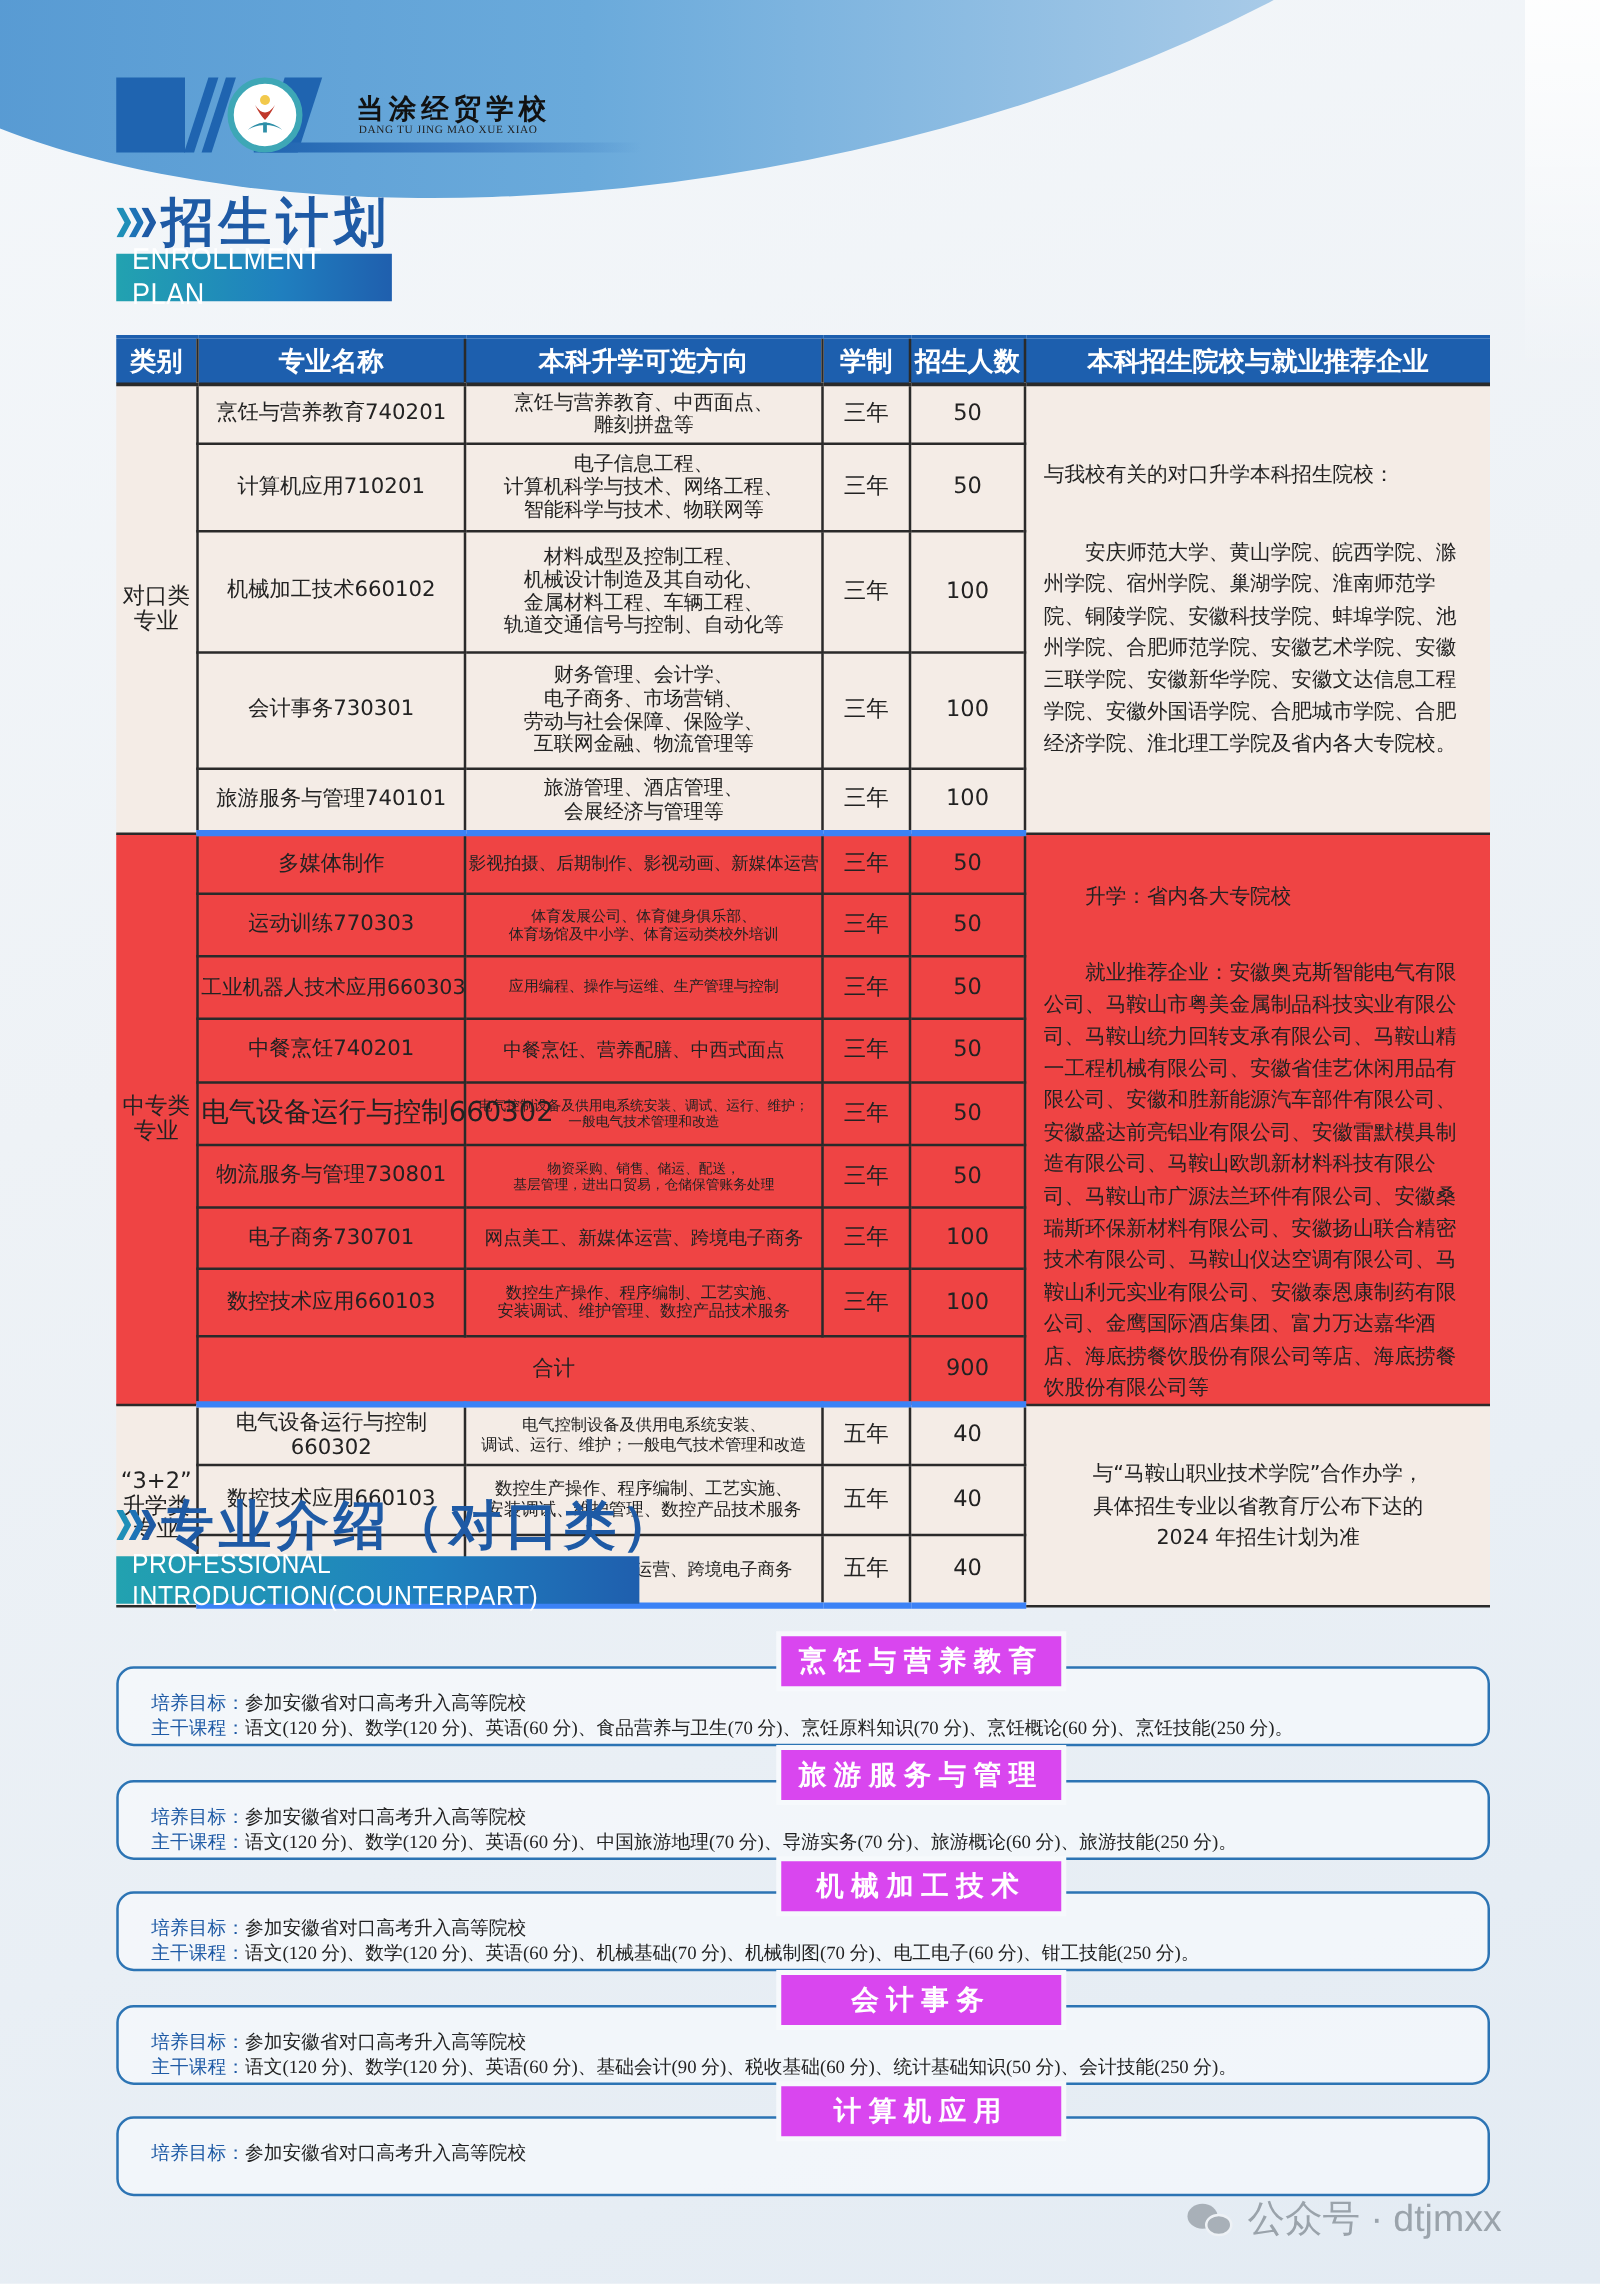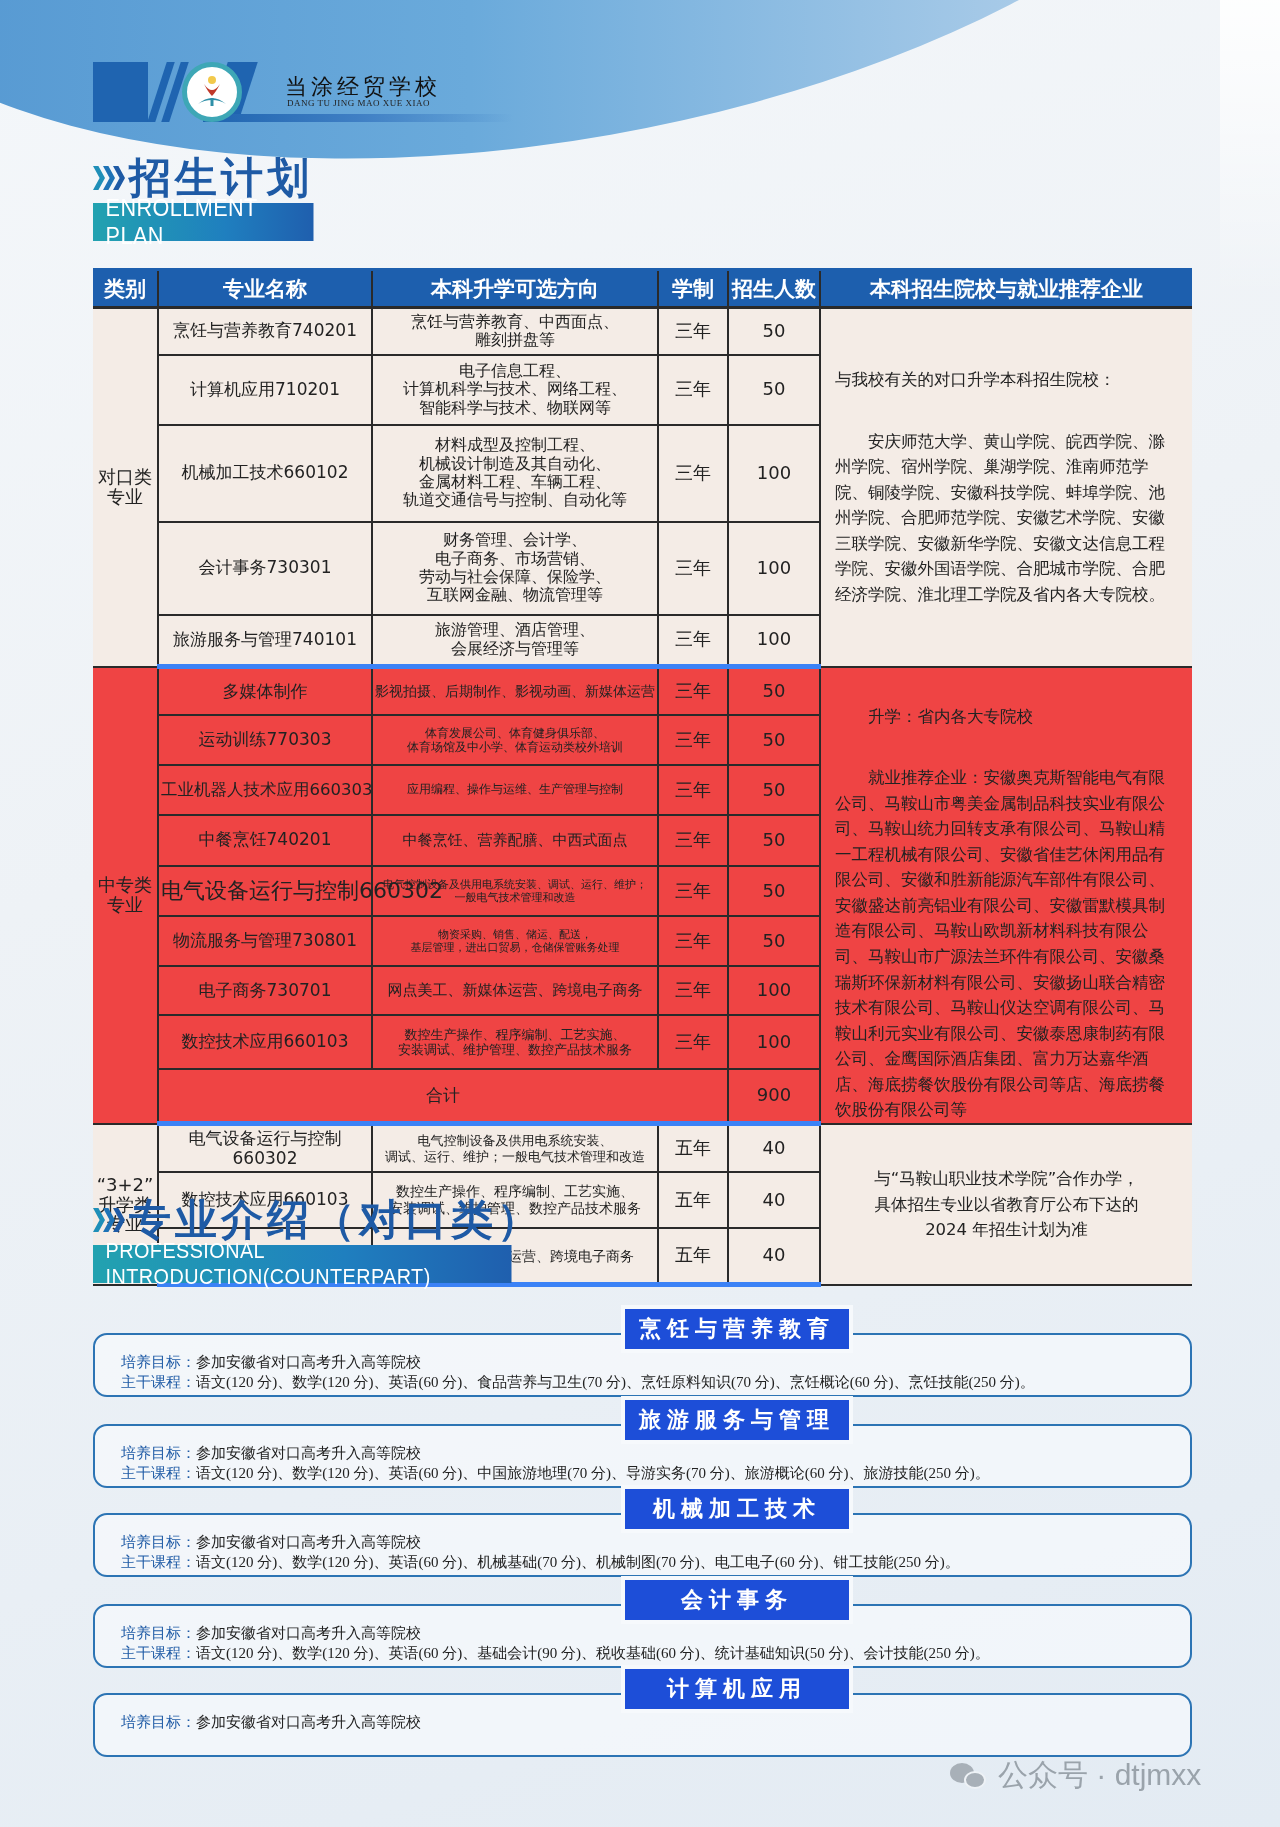--- a/index.html
+++ b/index.html
@@ -31,21 +31,21 @@
     position: absolute; left: 125px; top: 0; width: 30px; height: 60px;
     background: #1f64b0; transform: skewX(-18deg);
   }
   .logo {
     position: absolute; left: 182px; top: 62px; width: 60px; height: 60px;
     border-radius: 50%; background: #fff; border: 5px solid #3ea7b6;
     display: flex; align-items: center; justify-content: center;
   }
   .school-name-cn {
     position: absolute; left: 285px; top: 72px; font-family: "DejaVu Serif", serif;
-    font-size: 22px; font-weight: normal; letter-spacing: 4px; color: #111;
+    font-size: 22px; font-weight: bold; letter-spacing: 4px; color: #111;
   }
   .school-name-en {
     position: absolute; left: 287px; top: 98px; font-family: "Liberation Serif", serif;
     font-size: 9px; color: #222; letter-spacing: 0.5px;
   }
   .section-title {
     position: absolute; left: 93px; display: flex; align-items: center;
   }
   .section-title .arrows { display: flex; margin-right: 6px; }
   .section-title .arrows span {
@@ -94,21 +94,21 @@
   .plan-table td.num, .plan-table td.dur { font-size: 18px; }
   .note-indent { display: block; text-indent: 2em; margin-top: 36px; }
 
   
   .card {
     position: absolute; left: 93px; width: 1099px; height: 64px;
     border: 2px solid #2c74b4; border-radius: 14px; background: rgba(246,249,252,0.7);
   }
   .card-tag {
     position: absolute; left: 530px; top: -26px; width: 224px; height: 40px;
-    background: #1d4ed8; color: #fff; font-family: "DejaVu Serif", serif;
+    background: #d946ef; color: #fff; font-family: "DejaVu Serif", serif;
     font-size: 22px; font-weight: bold; letter-spacing: 6px;
     display: flex; align-items: center; justify-content: center;
     box-shadow: 0 0 0 4px rgba(246,249,252,1);
   }
   .card-line { position: absolute; left: 26px; font-size: 15px; white-space: nowrap; color: #222; font-family: Liberation Serif, serif; }
   .card-line .lbl { color: #1e5aa5; }
   .card-line.l1 { top: 18px; }
   .card-line.l2 { top: 38px; }
 
   .watermark {

